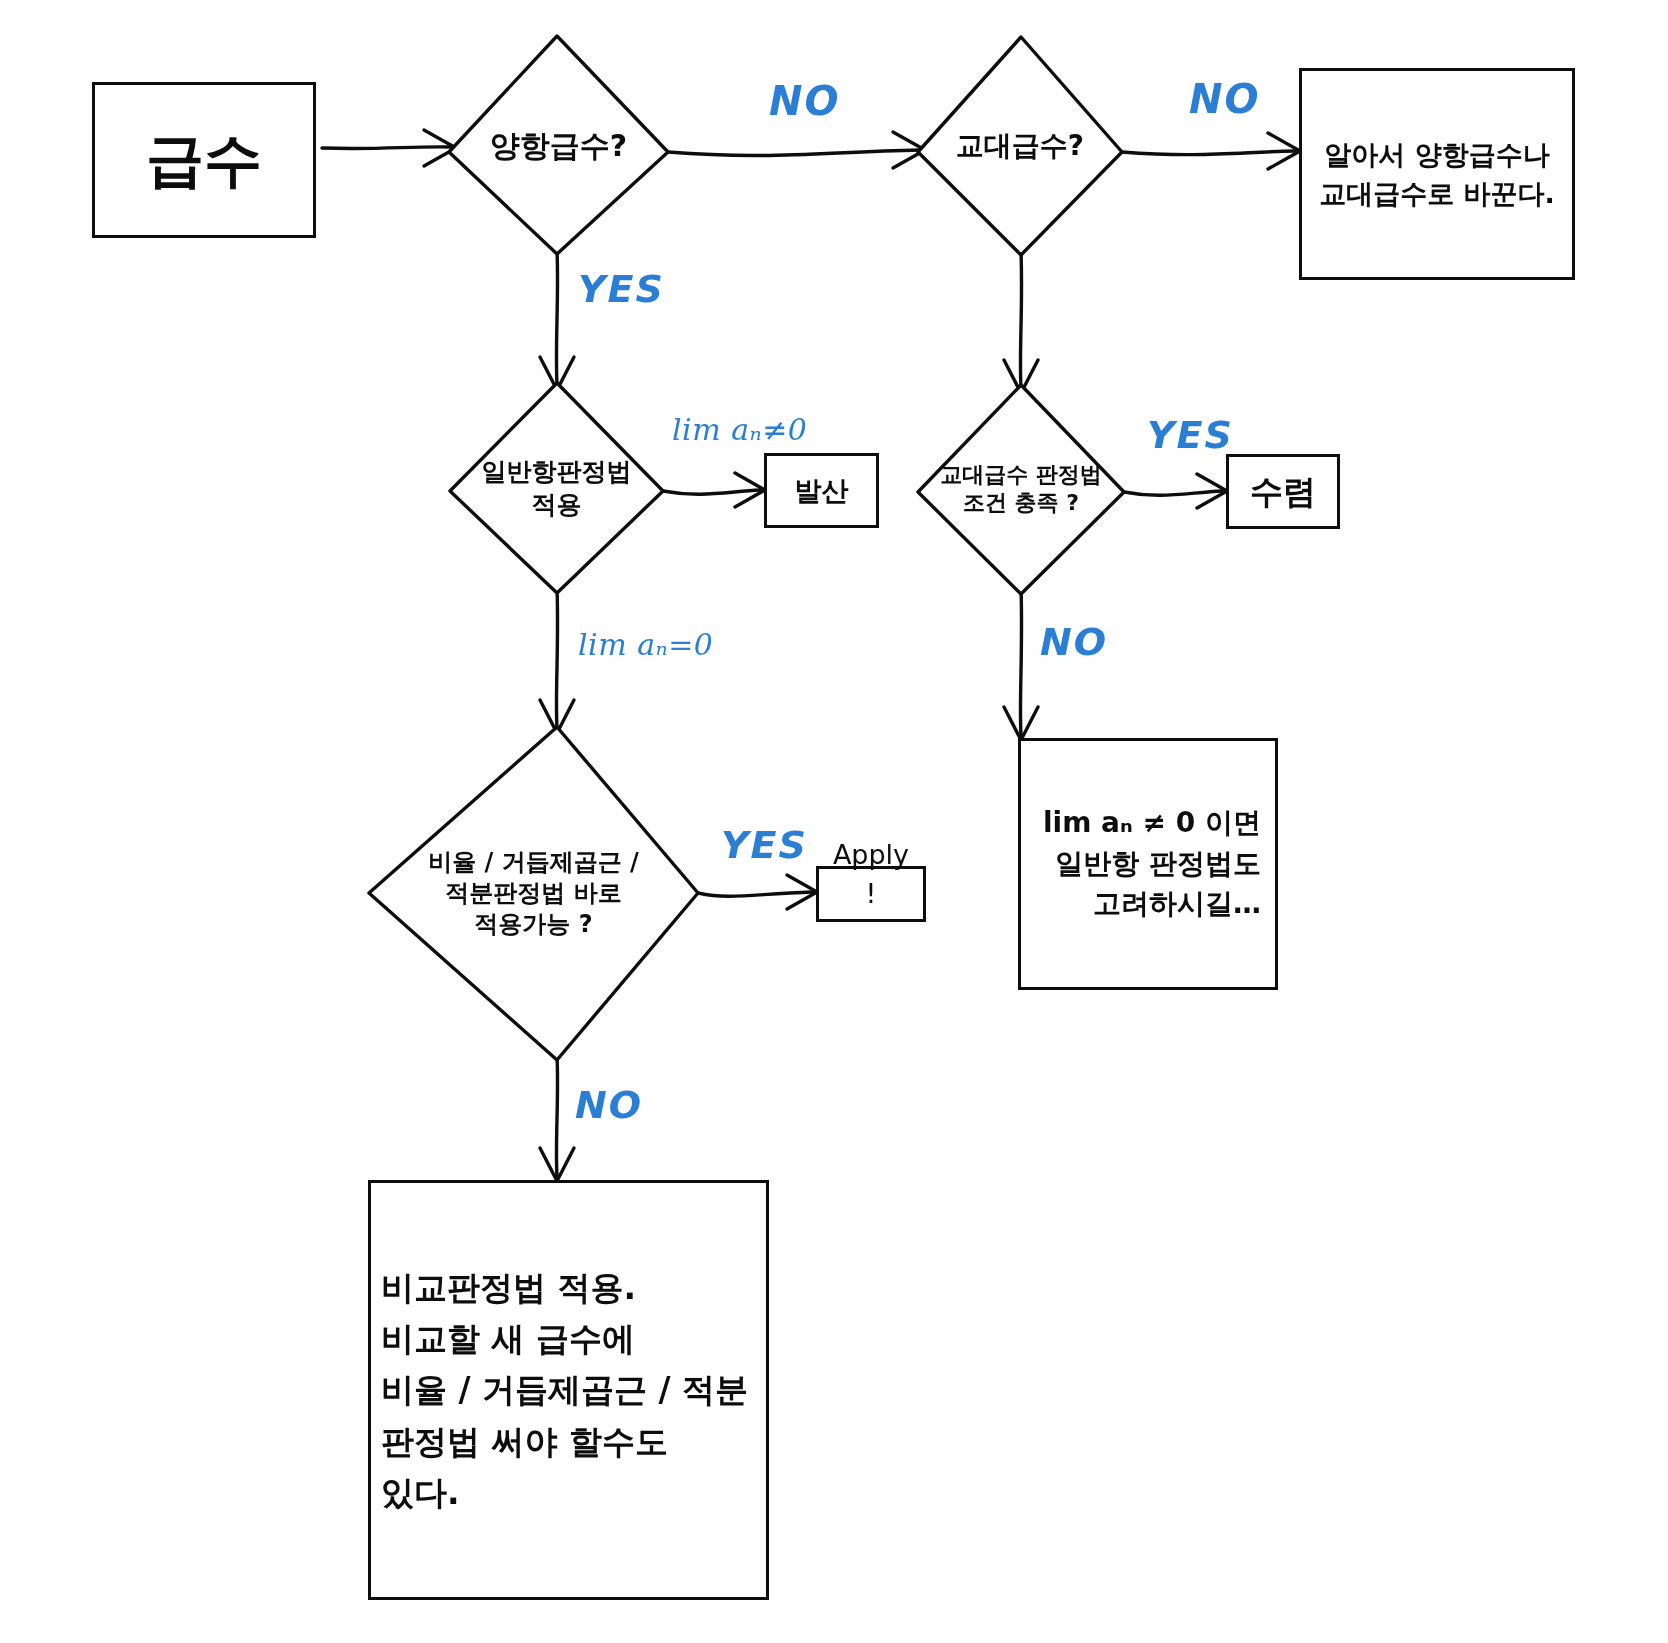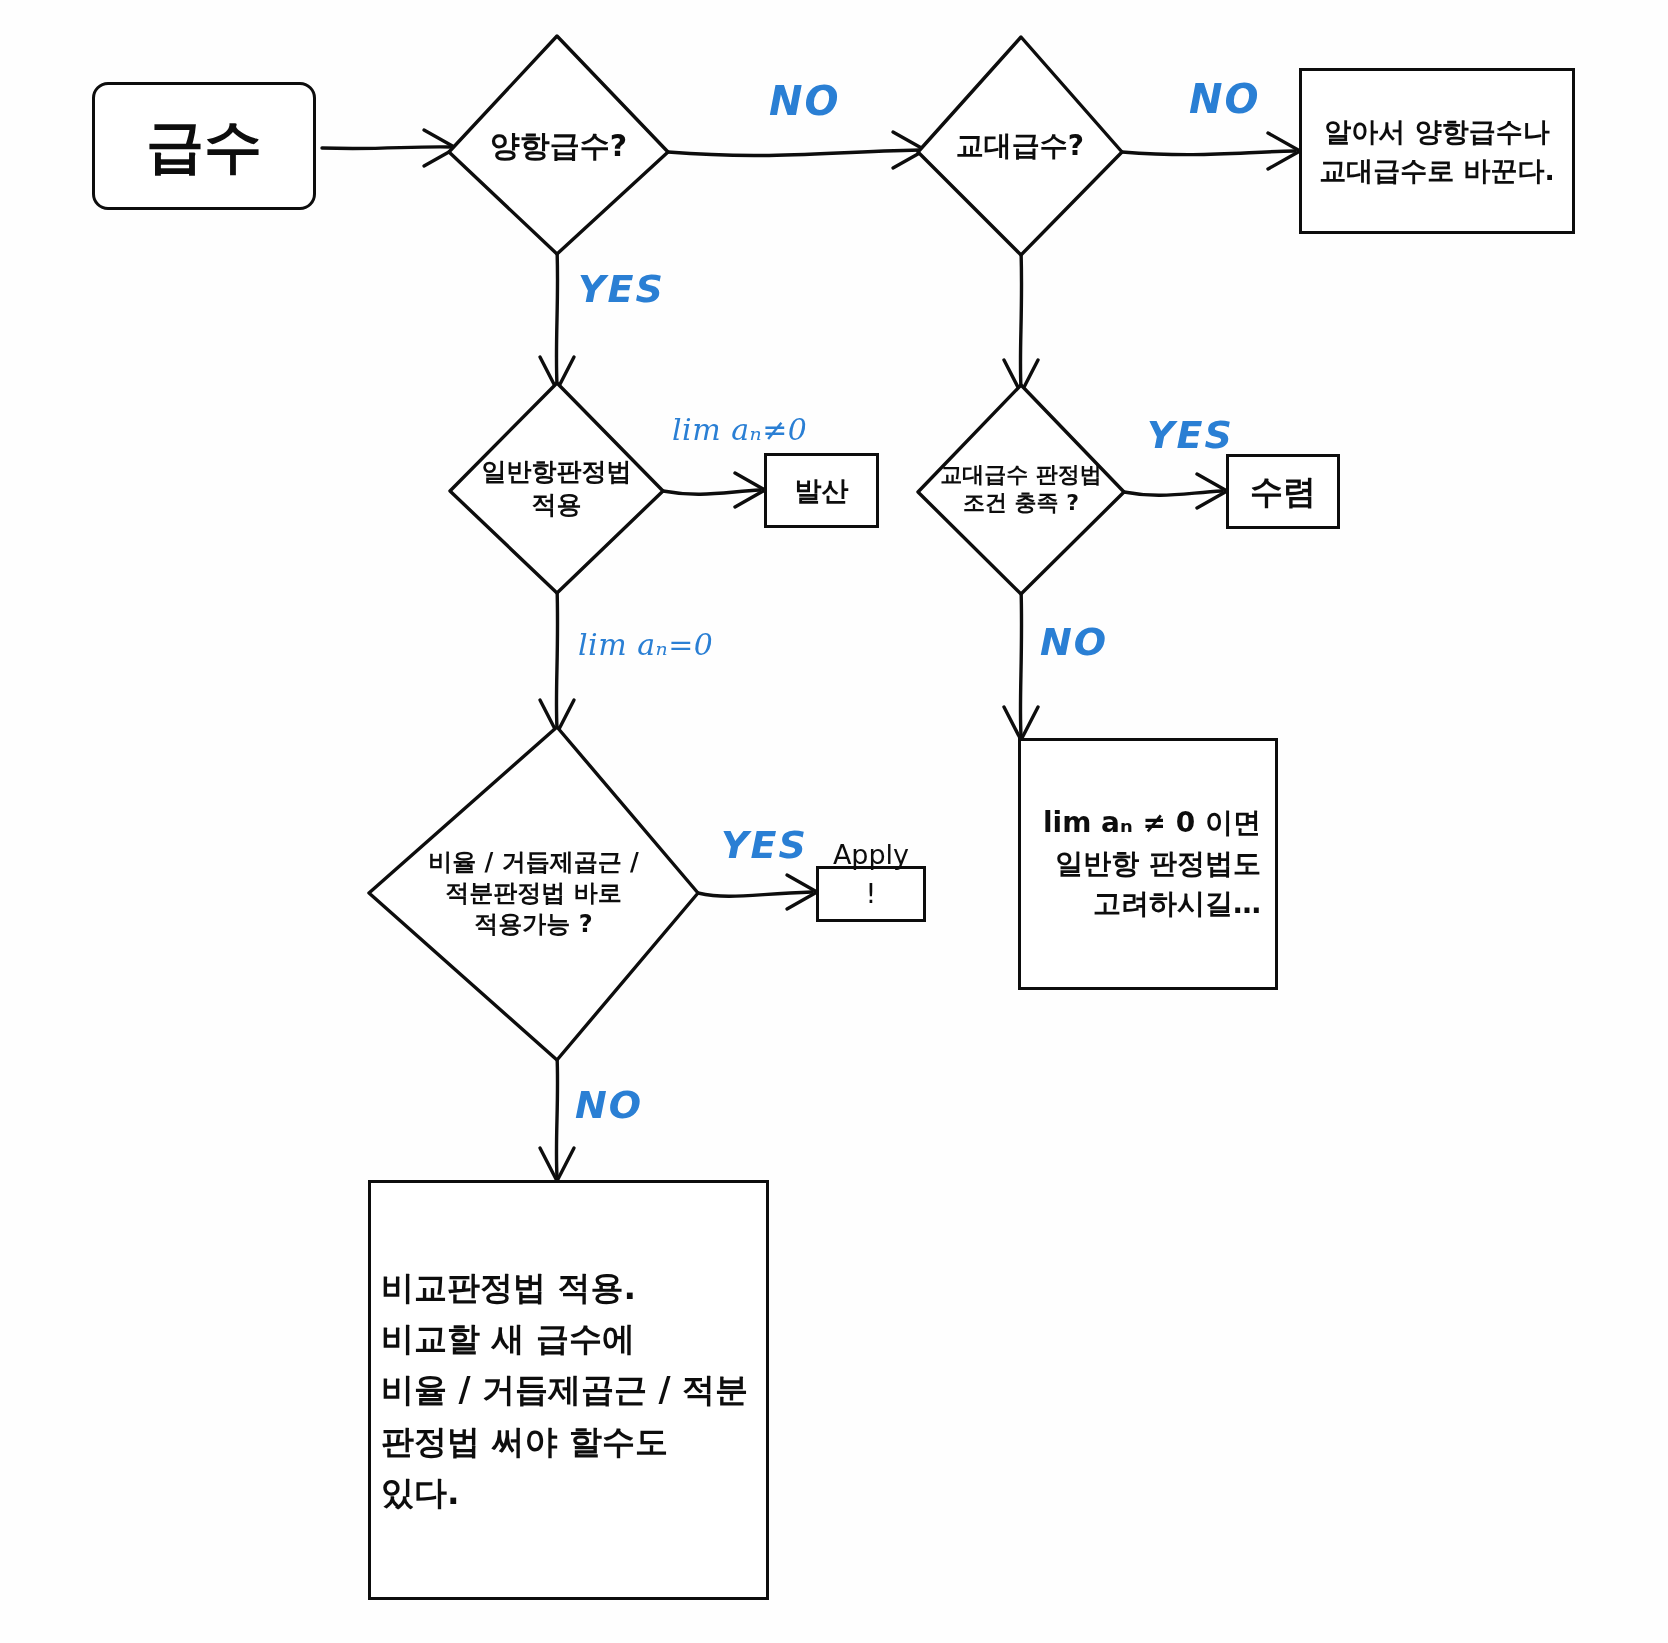--- a/index.html
+++ b/index.html
@@ -120,25 +120,25 @@
 
     <g fill="#ffffff" stroke="#0d0d0d" stroke-width="3.4" stroke-linejoin="round">
       <polygon points="557,36 668,152 557,254 449,152"></polygon>
       <polygon points="1021,37 1122,152 1021,255 918,152"></polygon>
       <polygon points="557,383 663,491 557,593 450,491"></polygon>
       <polygon points="1021,385 1124,492 1021,594 918,492"></polygon>
       <polygon points="557,727 698,893 557,1060 369,893"></polygon>
     </g>
   </svg>
 
-  <div class="node rect-node" style="left:92px; top:82px; width:224px; height:128px; font-size:58px;border-radius:16px;">
+  <div class="node rect-node" style="left:92px; top:82px; width:224px; height:156px; font-size:58px;">
     <span class="kor rect-label">급수</span>
   </div>
 
-  <div class="node rect-node" style="left:1299px; top:68px; width:276px; height:166px; font-size:27px;">
+  <div class="node rect-node" style="left:1299px; top:68px; width:276px; height:212px; font-size:27px;">
     <span class="kor rect-label">알아서  양항급수나
 교대급수로  바꾼다.</span>
   </div>
 
   <div class="node rect-node" style="left:764px; top:453px; width:115px; height:75px; font-size:27px;">
     <span class="kor rect-label">발산</span>
   </div>
 
   <div class="node rect-node" style="left:1226px; top:454px; width:114px; height:75px; font-size:33px;">
     <span class="kor rect-label">수렴</span>

